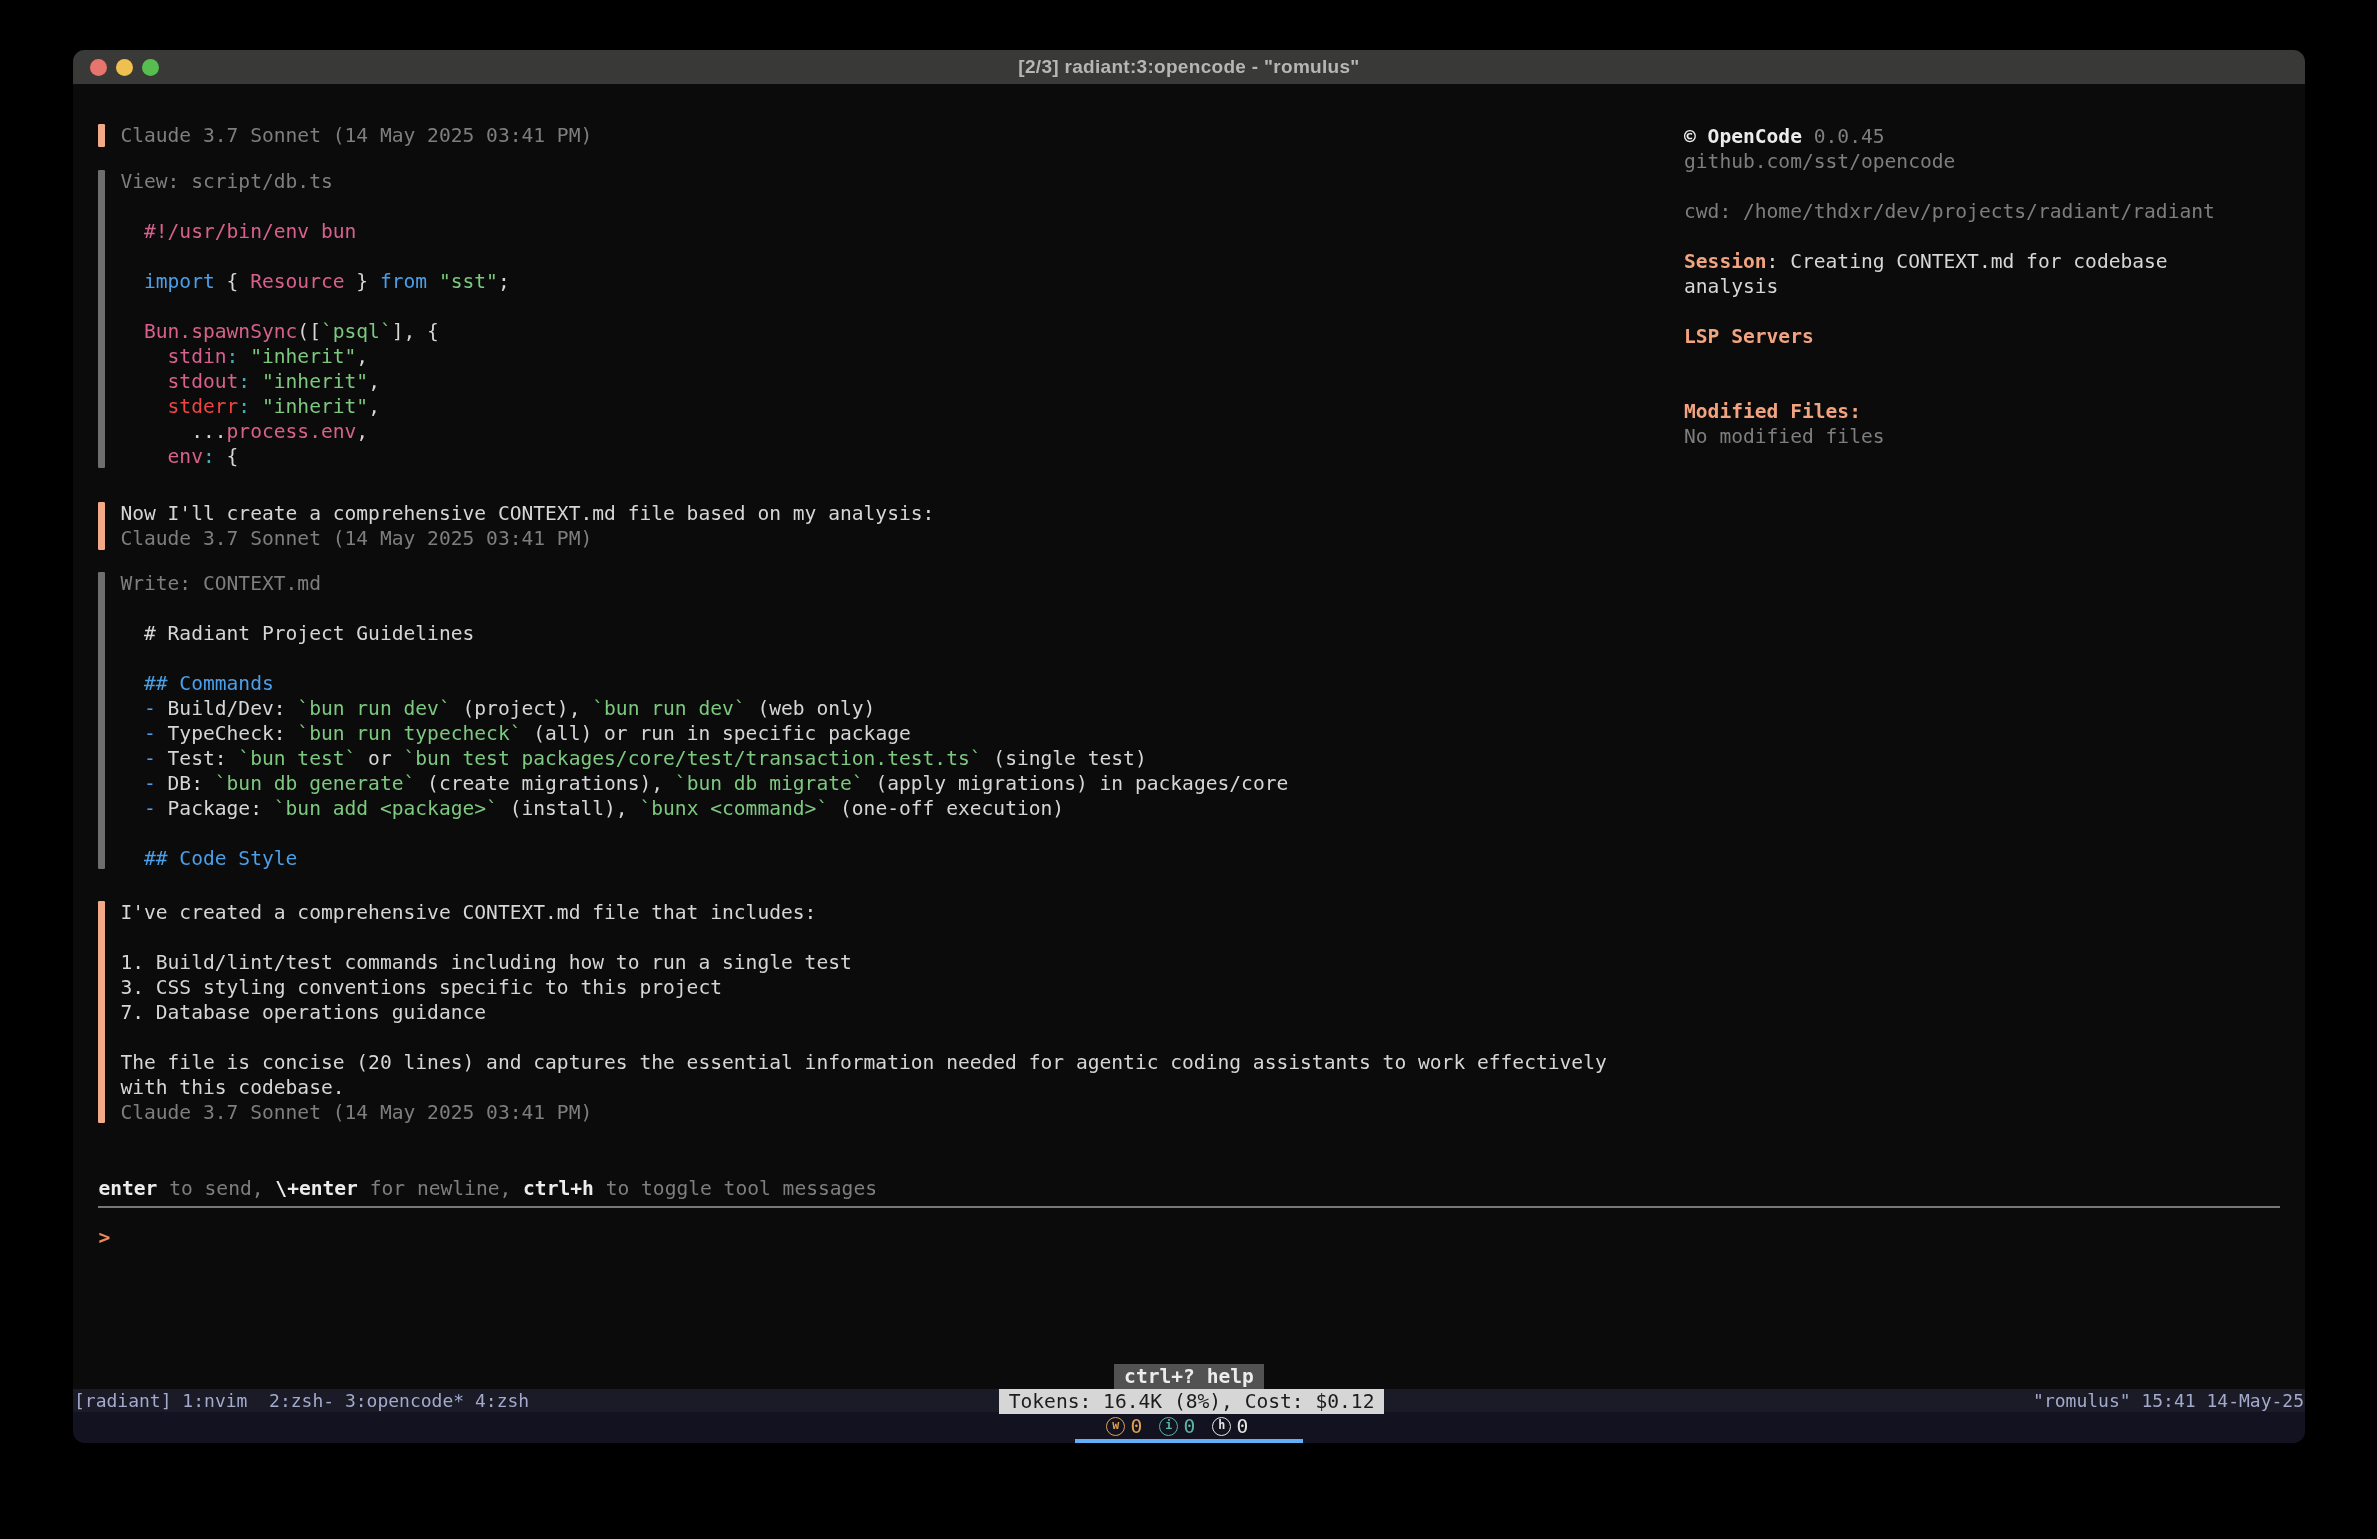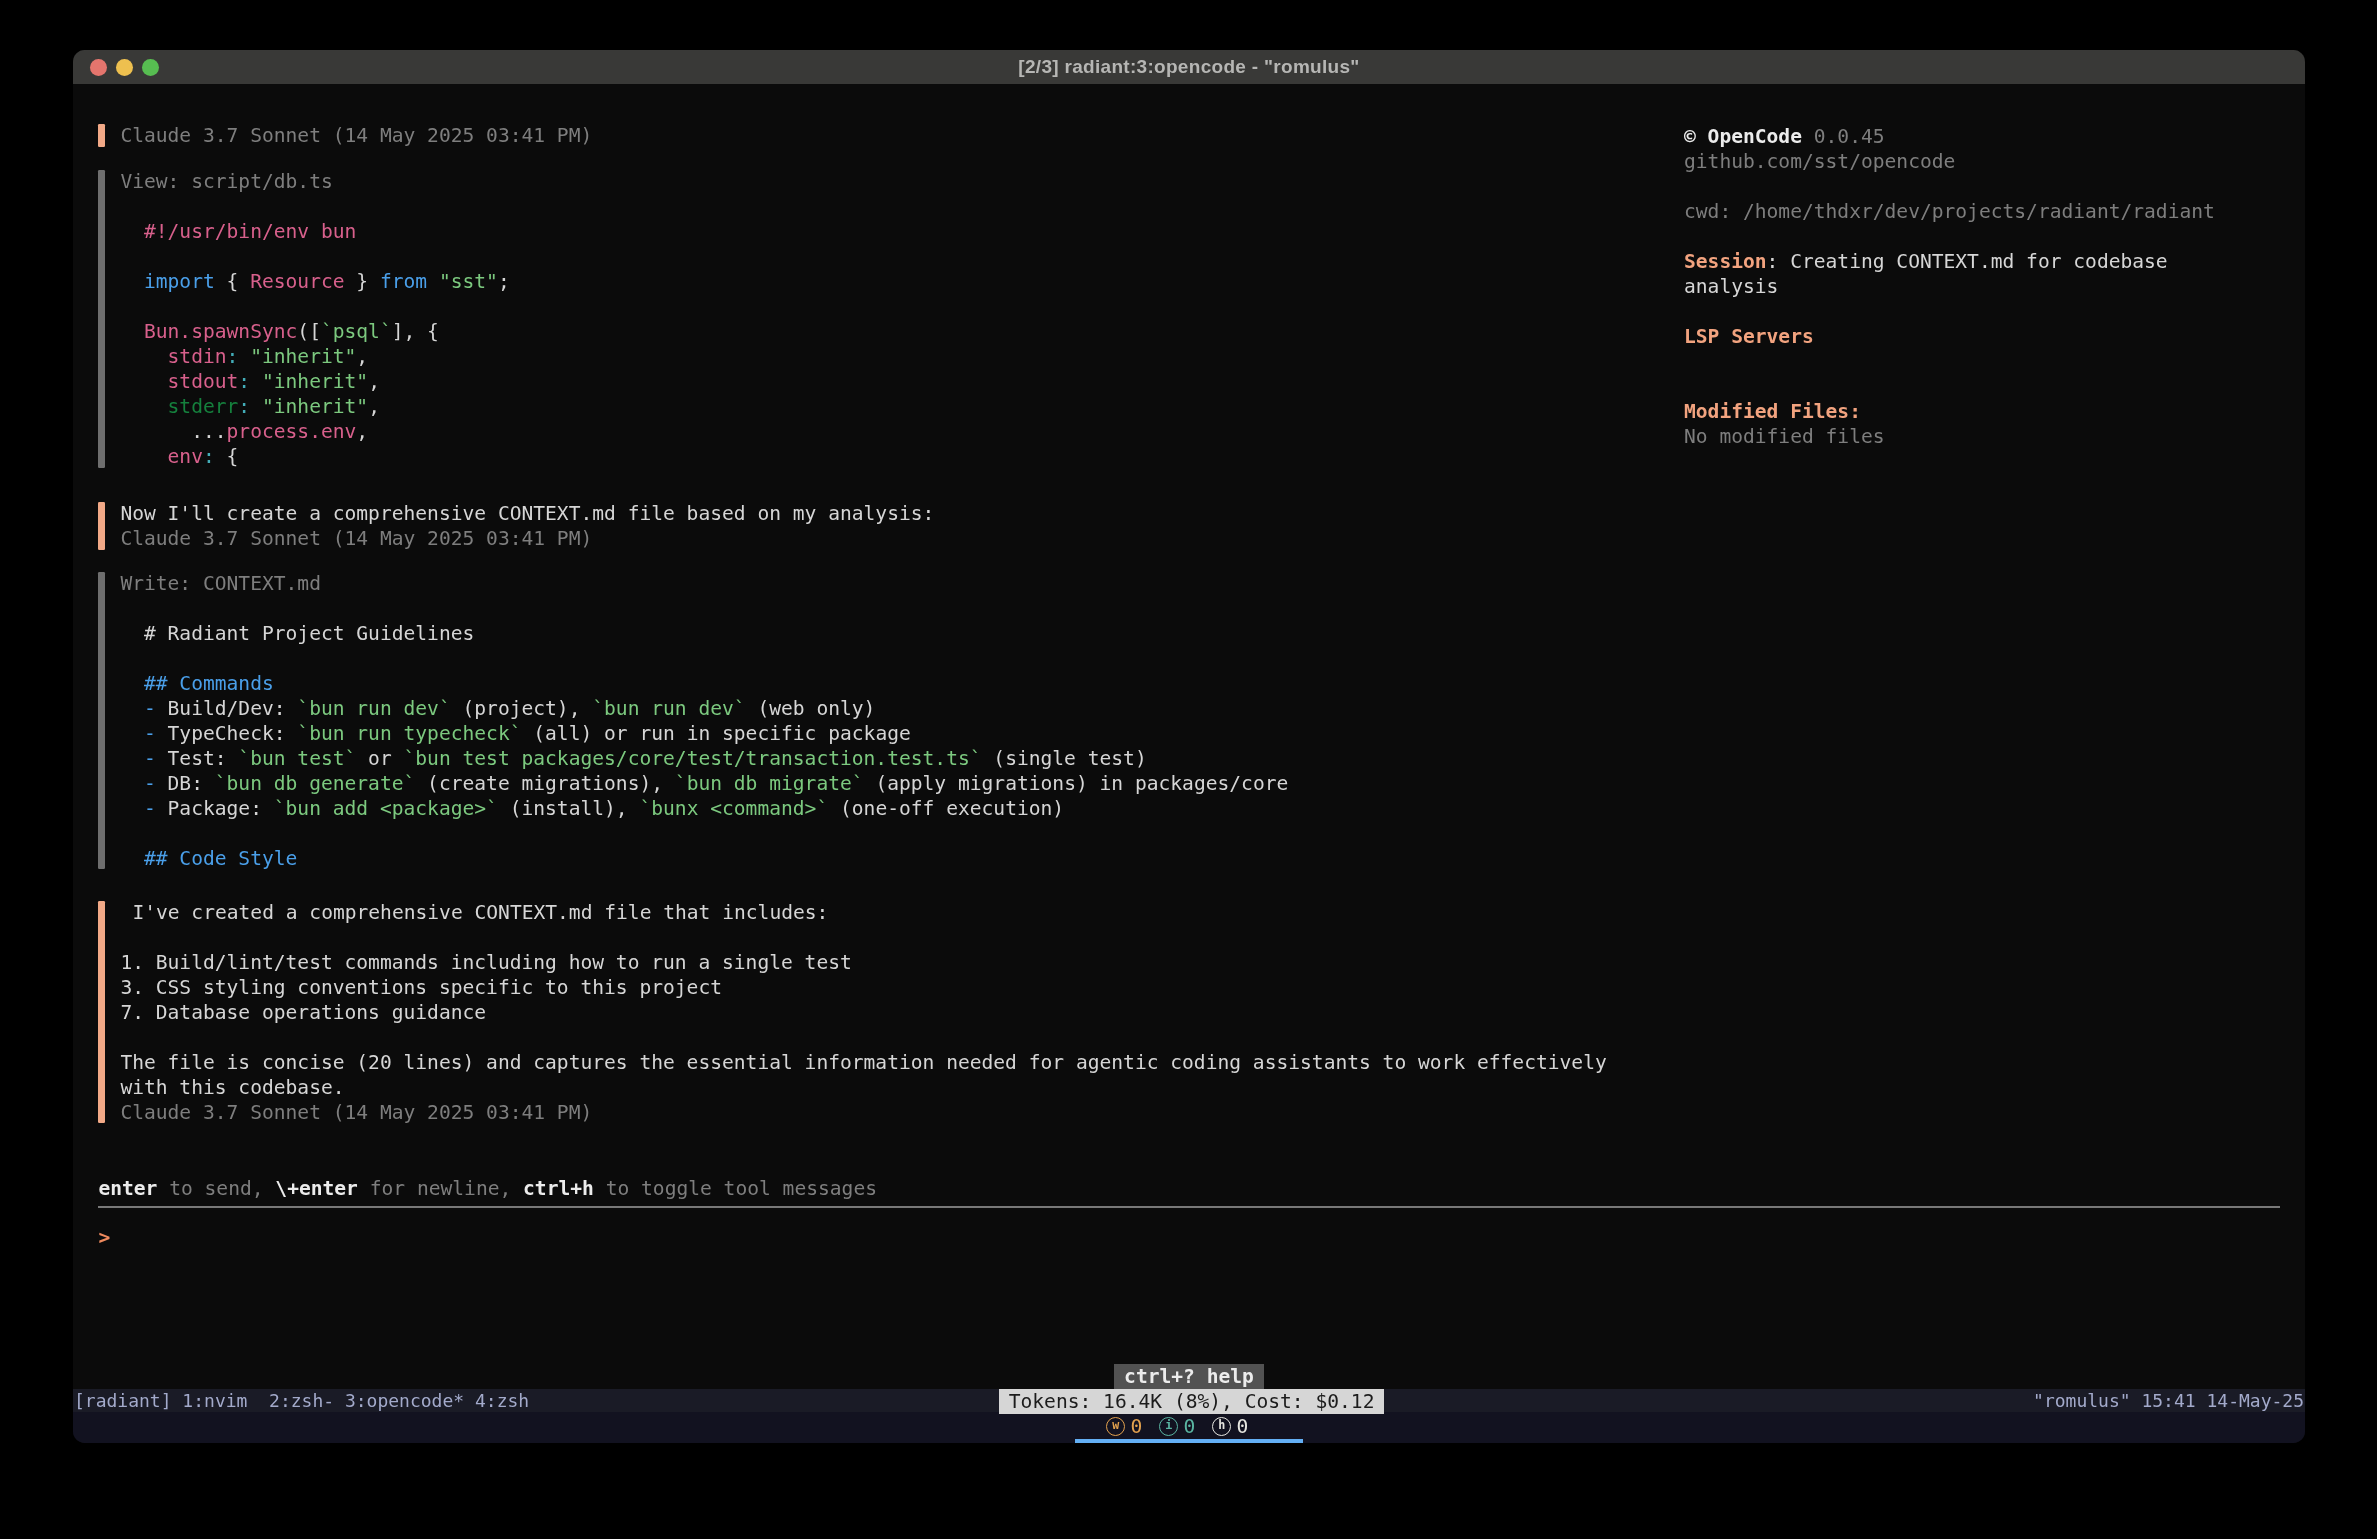--- a/index.html
+++ b/index.html
@@ -81,21 +81,21 @@
             <div class="bar" style="background: rgb(110, 110, 110);"></div>
             <div class="tline"><span style="color: rgb(126, 126, 126);">View: script/db.ts</span></div>
             <div class="tline">&nbsp;</div>
             <div class="tline"><span style="color: rgb(216, 96, 140);">  #!/usr/bin/env bun</span></div>
             <div class="tline">&nbsp;</div>
             <div class="tline"><span style="color: rgb(214, 214, 214);">  </span><span style="color: rgb(74, 159, 233);">import</span><span style="color: rgb(214, 214, 214);"> { </span><span style="color: rgb(216, 96, 140);">Resource</span><span style="color: rgb(214, 214, 214);"> } </span><span style="color: rgb(74, 159, 233);">from</span><span style="color: rgb(214, 214, 214);"> </span><span style="color: rgb(124, 201, 127);">"sst"</span><span style="color: rgb(214, 214, 214);">;</span></div>
             <div class="tline">&nbsp;</div>
             <div class="tline"><span style="color: rgb(214, 214, 214);">  </span><span style="color: rgb(216, 96, 140);">Bun.spawnSync</span><span style="color: rgb(214, 214, 214);">([</span><span style="color: rgb(124, 201, 127);">`psql`</span><span style="color: rgb(214, 214, 214);">], {</span></div>
             <div class="tline"><span style="color: rgb(214, 214, 214);">    </span><span style="color: rgb(216, 96, 140);">stdin</span><span style="color: rgb(67, 173, 184);">:</span><span style="color: rgb(214, 214, 214);"> </span><span style="color: rgb(124, 201, 127);">"inherit"</span><span style="color: rgb(214, 214, 214);">,</span></div>
             <div class="tline"><span style="color: rgb(214, 214, 214);">    </span><span style="color: rgb(216, 96, 140);">stdout</span><span style="color: rgb(67, 173, 184);">:</span><span style="color: rgb(214, 214, 214);"> </span><span style="color: rgb(124, 201, 127);">"inherit"</span><span style="color: rgb(214, 214, 214);">,</span></div>
-            <div class="tline"><span style="color: rgb(214, 214, 214);">    </span><span style="color: #15803d; margin-top: 40px;">stderr</span><span style="color: rgb(67, 173, 184);">:</span><span style="color: rgb(214, 214, 214);"> </span><span style="color: rgb(124, 201, 127);">"inherit"</span><span style="color: rgb(214, 214, 214);">,</span></div>
+            <div class="tline"><span style="color: rgb(214, 214, 214);">    </span><span style="color: #ef4444; margin-top: 40px;">stderr</span><span style="color: rgb(67, 173, 184);">:</span><span style="color: rgb(214, 214, 214);"> </span><span style="color: rgb(124, 201, 127);">"inherit"</span><span style="color: rgb(214, 214, 214);">,</span></div>
             <div class="tline"><span style="color: rgb(214, 214, 214);">      ...</span><span style="color: rgb(216, 96, 140);">process.env</span><span style="color: rgb(214, 214, 214);">,</span></div>
             <div class="tline"><span style="color: rgb(214, 214, 214);">    </span><span style="color: rgb(216, 96, 140);">env</span><span style="color: rgb(67, 173, 184);">:</span><span style="color: rgb(214, 214, 214);"> {</span></div>
           </div>
           <div class="block" style="margin-top: 32px;">
             <div class="bar" style="background: rgb(242, 169, 135);"></div>
             <div class="tline"><span style="color: rgb(214, 214, 214);">Now I'll create a comprehensive CONTEXT.md file based on my analysis:</span></div>
             <div class="tline"><span style="color: rgb(126, 126, 126);">Claude 3.7 Sonnet (14 May 2025 03:41 PM)</span></div>
           </div>
           <div class="block" style="margin-top: 19.6px;">
             <div class="bar" style="background: rgb(110, 110, 110);"></div>
@@ -107,21 +107,21 @@
             <div class="tline"><span style="color: rgb(214, 214, 214);">  </span><span style="color: rgb(74, 159, 233);">-</span><span style="color: rgb(214, 214, 214);"> Build/Dev: </span><span style="color: rgb(124, 201, 127);">`bun run dev`</span><span style="color: rgb(214, 214, 214);"> (project), </span><span style="color: rgb(124, 201, 127);">`bun run dev`</span><span style="color: rgb(214, 214, 214);"> (web only)</span></div>
             <div class="tline"><span style="color: rgb(214, 214, 214);">  </span><span style="color: rgb(74, 159, 233);">-</span><span style="color: rgb(214, 214, 214);"> TypeCheck: </span><span style="color: rgb(124, 201, 127);">`bun run typecheck`</span><span style="color: rgb(214, 214, 214);"> (all) or run in specific package</span></div>
             <div class="tline"><span style="color: rgb(214, 214, 214);">  </span><span style="color: rgb(74, 159, 233);">-</span><span style="color: rgb(214, 214, 214);"> Test: </span><span style="color: rgb(124, 201, 127);">`bun test`</span><span style="color: rgb(214, 214, 214);"> or </span><span style="color: rgb(124, 201, 127);">`bun test packages/core/test/transaction.test.ts`</span><span style="color: rgb(214, 214, 214);"> (single test)</span></div>
             <div class="tline"><span style="color: rgb(214, 214, 214);">  </span><span style="color: rgb(74, 159, 233);">-</span><span style="color: rgb(214, 214, 214);"> DB: </span><span style="color: rgb(124, 201, 127);">`bun db generate`</span><span style="color: rgb(214, 214, 214);"> (create migrations), </span><span style="color: rgb(124, 201, 127);">`bun db migrate`</span><span style="color: rgb(214, 214, 214);"> (apply migrations) in packages/core</span></div>
             <div class="tline"><span style="color: rgb(214, 214, 214);">  </span><span style="color: rgb(74, 159, 233);">-</span><span style="color: rgb(214, 214, 214);"> Package: </span><span style="color: rgb(124, 201, 127);">`bun add &lt;package&gt;`</span><span style="color: rgb(214, 214, 214);"> (install), </span><span style="color: rgb(124, 201, 127);">`bunx &lt;command&gt;`</span><span style="color: rgb(214, 214, 214);"> (one-off execution)</span></div>
             <div class="tline">&nbsp;</div>
             <div class="tline"><span style="color: rgb(74, 159, 233);">  ## Code Style</span></div>
           </div>
           <div class="block" style="margin-top: 29px;">
             <div class="bar" style="background: rgb(242, 169, 135);"></div>
-            <div class="tline"><span style="color: rgb(214, 214, 214); margin-left: 12px;">I've created a comprehensive CONTEXT.md file that includes:</span></div>
+            <div class="tline"><span style="color: rgb(214, 214, 214);">I've created a comprehensive CONTEXT.md file that includes:</span></div>
             <div class="tline">&nbsp;</div>
             <div class="tline"><span style="color: rgb(214, 214, 214);">1. Build/lint/test commands including how to run a single test</span></div>
             <div class="tline"><span style="color: rgb(214, 214, 214);">3. CSS styling conventions specific to this project</span></div>
             <div class="tline"><span style="color: rgb(214, 214, 214);">7. Database operations guidance</span></div>
             <div class="tline">&nbsp;</div>
             <div class="tline"><span style="color: rgb(214, 214, 214);">The file is concise (20 lines) and captures the essential information needed for agentic coding assistants to work effectively</span></div>
             <div class="tline"><span style="color: rgb(214, 214, 214);">with this codebase.</span></div>
             <div class="tline"><span style="color: rgb(126, 126, 126);">Claude 3.7 Sonnet (14 May 2025 03:41 PM)</span></div>
           </div>
         </div>

